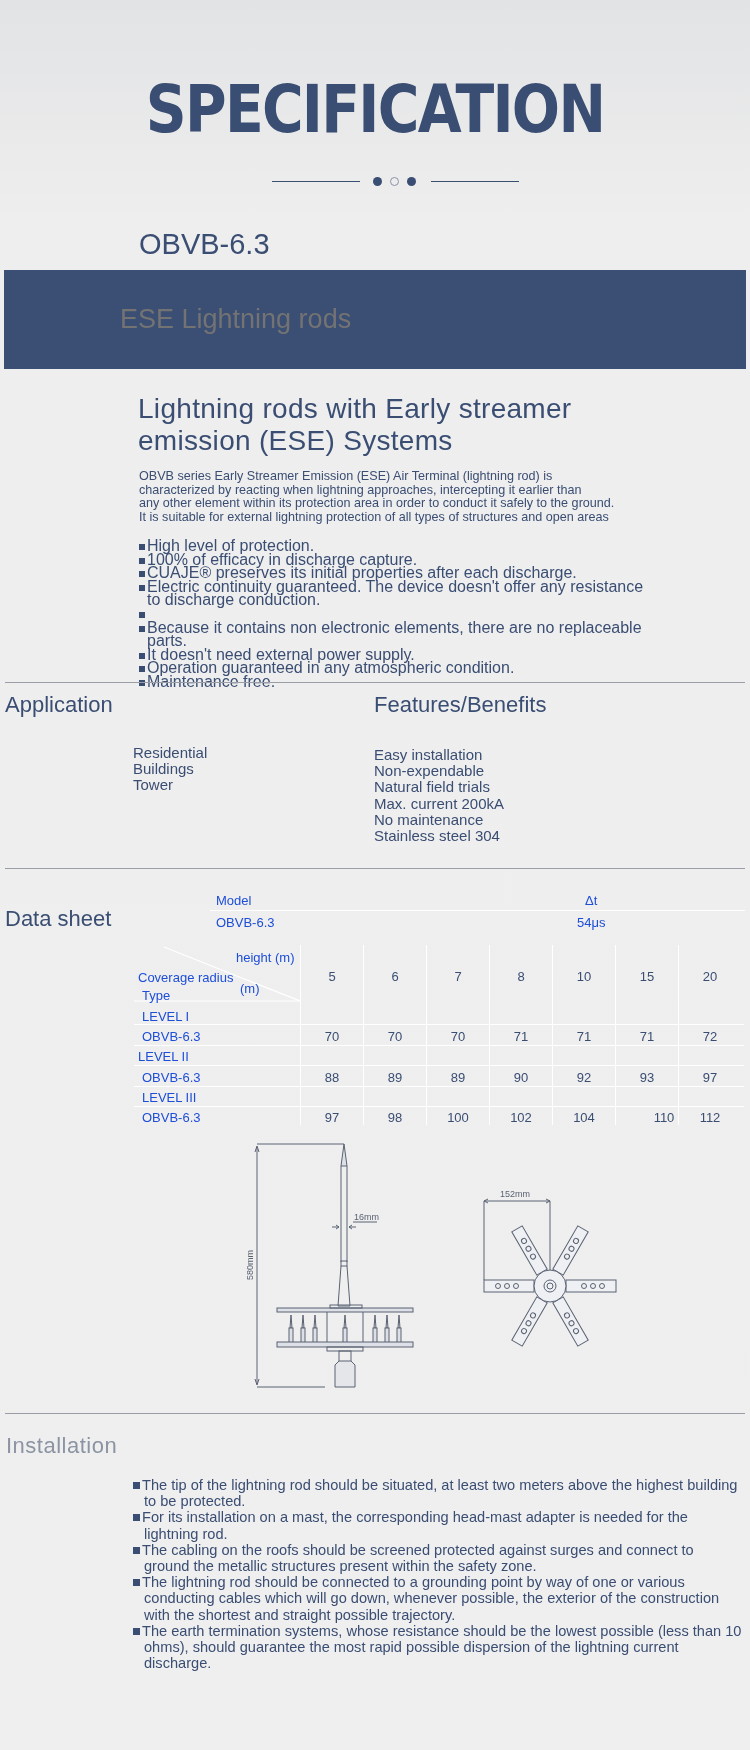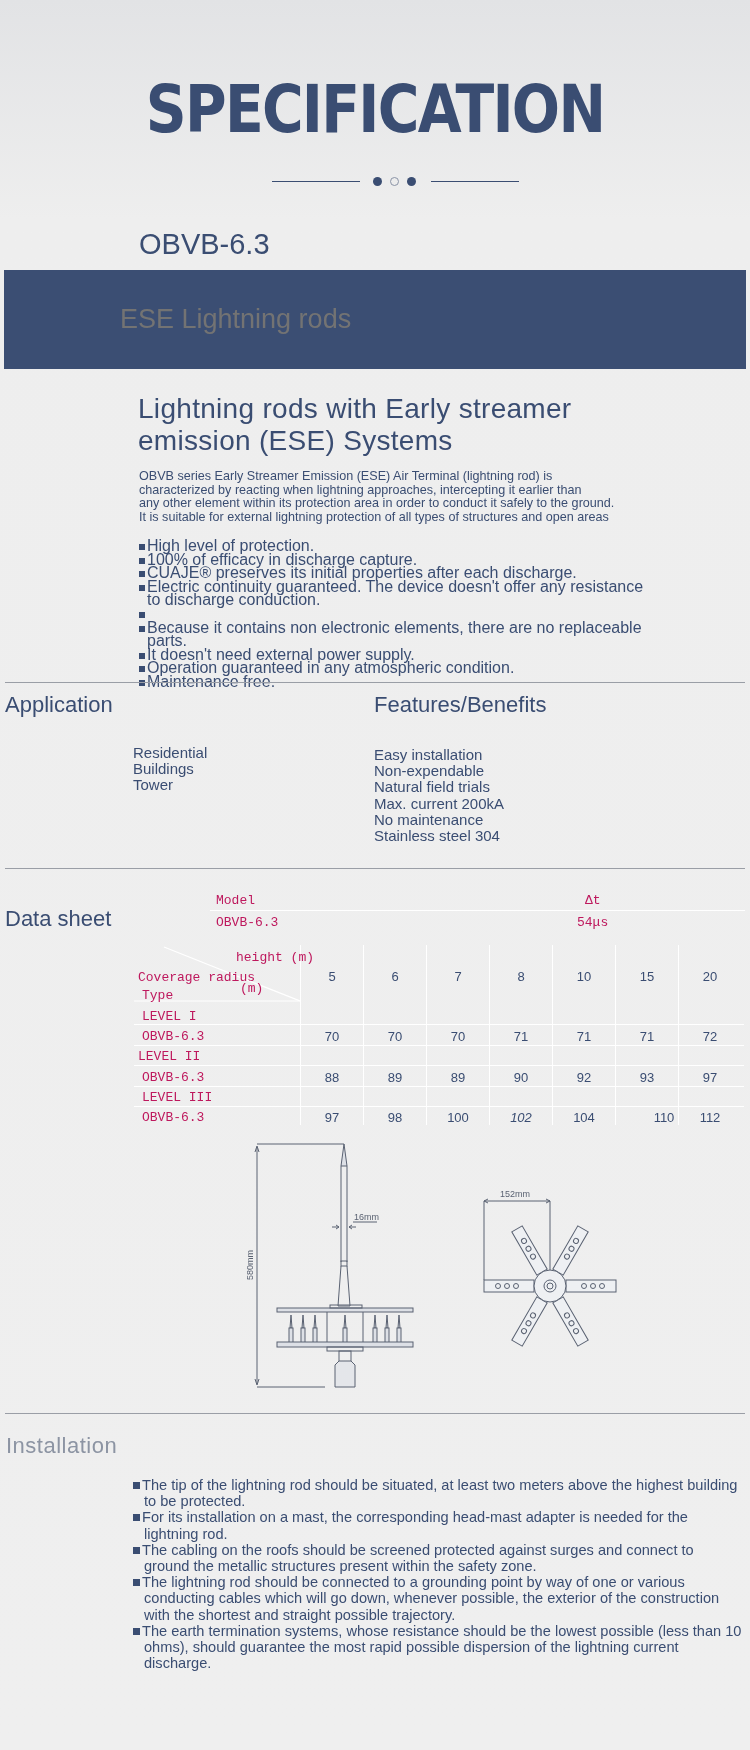--- a/index.html
+++ b/index.html
@@ -23,21 +23,21 @@
   .banner { left: 4px; top: 270px; width: 742px; height: 99px; background: #3b4e73; }
   .banner-text { left: 120px; top: 304px; font-size: 27px; color: #737373; }
   .h2 { left: 138px; top: 393px; font-size: 28px; line-height: 32px; color: #3a4d72; width: 560px; letter-spacing: 0.3px; }
   .intro { left: 139px; top: 470px; width: 520px; font-size: 12.6px; line-height: 13.6px; color: #3a4d72; }
   .bullets { left: 139px; top: 539px; width: 520px; font-size: 16px; line-height: 13.6px; color: #3a4d72; margin: 0; padding: 0; list-style: none; }
   .bullets li { padding-left: 8px; text-indent: -8px; }
   .sq { display: inline-block; width: 6px; height: 6px; background: #3a4d72; margin-right: 2px; vertical-align: 1px; text-indent: 0; }
   .hr { left: 5px; width: 740px; height: 1px; background: #9a9ea6; }
   .sec-h { font-size: 22px; color: #3a4d72; }
   .plain-list { font-size: 15px; line-height: 16.2px; color: #3a4d72; margin: 0; padding: 0; list-style: none; }
-  .tbl-text { font-size: 13px; color: #be185d; font-family: Liberation Mono, monospace; }
+  .tbl-text { font-size: 13px; color: #1d4ed8; }
   .cell { position: absolute; text-align: center; font-size: 13px; color: #3a4d72; width: 60px; }
   .rowline { position: absolute; left: 134px; width: 610px; height: 1px; background: #ffffff; }
   .colline { position: absolute; width: 1px; background: #ffffff; }
   .install-h { left: 6px; top: 1433px; font-size: 22px; color: #8c94a3; letter-spacing: 0.5px; }
   .install { left: 133px; top: 1477px; width: 610px; font-size: 14.6px; line-height: 16.2px; color: #3a4d72; margin: 0; padding: 0; list-style: none; }
   .install li { padding-left: 11px; text-indent: -11px; }
   .install .sq { width: 7px; height: 7px; margin-right: 2px; }
   svg text { font-family: "Liberation Sans", sans-serif; }
 </style>
 </head>
@@ -158,21 +158,21 @@
   </div>
   <div class="rowline" style="left:0; top:141px;"></div>
 
   <div class="abs tbl-text" style="left:8px; top:145px;">LEVEL III</div>
   <div class="rowline" style="left:0; top:161px;"></div>
   <div>
     <div class="abs tbl-text" style="left:8px; top:165px;">OBVB-6.3</div>
     <div class="cell" style="left:168px; top:165px;">97</div>
     <div class="cell" style="left:231px; top:165px;">98</div>
     <div class="cell" style="left:294px; top:165px;">100</div>
-    <div class="cell" style="left:357px; top:165px;font-style:italic;">102</div>
+    <div class="cell" style="left:357px; top:165px;">102</div>
     <div class="cell" style="left:420px; top:165px;">104</div>
     <div class="cell" style="left:500px; top:165px;">110</div>
     <div class="cell" style="left:546px; top:165px;">112</div>
   </div>
 </div>
 
 <svg class="abs" style="left:220px; top:1130px;" width="200" height="260" viewBox="0 0 200 260">
   <g stroke="#5a6272" fill="none" stroke-width="1">
 
     <line x1="37" y1="14" x2="124" y2="14"></line>

